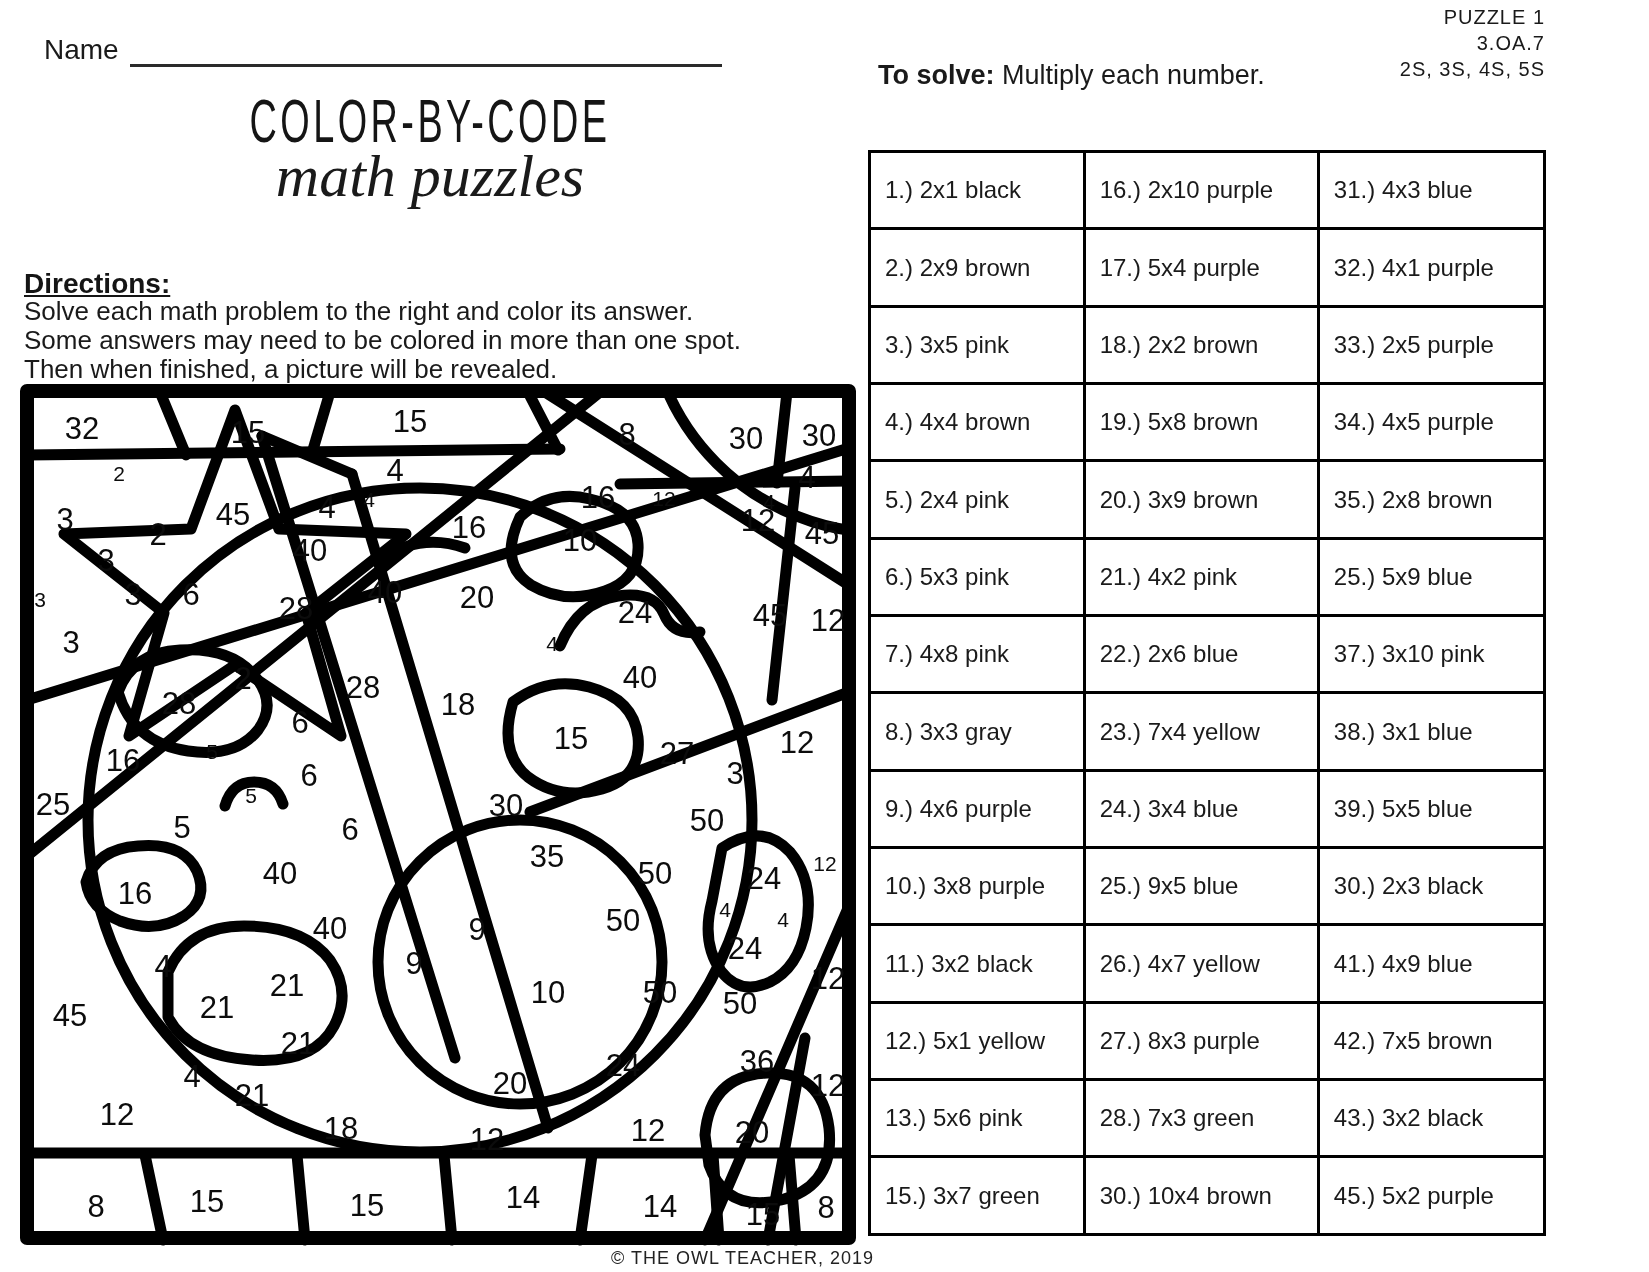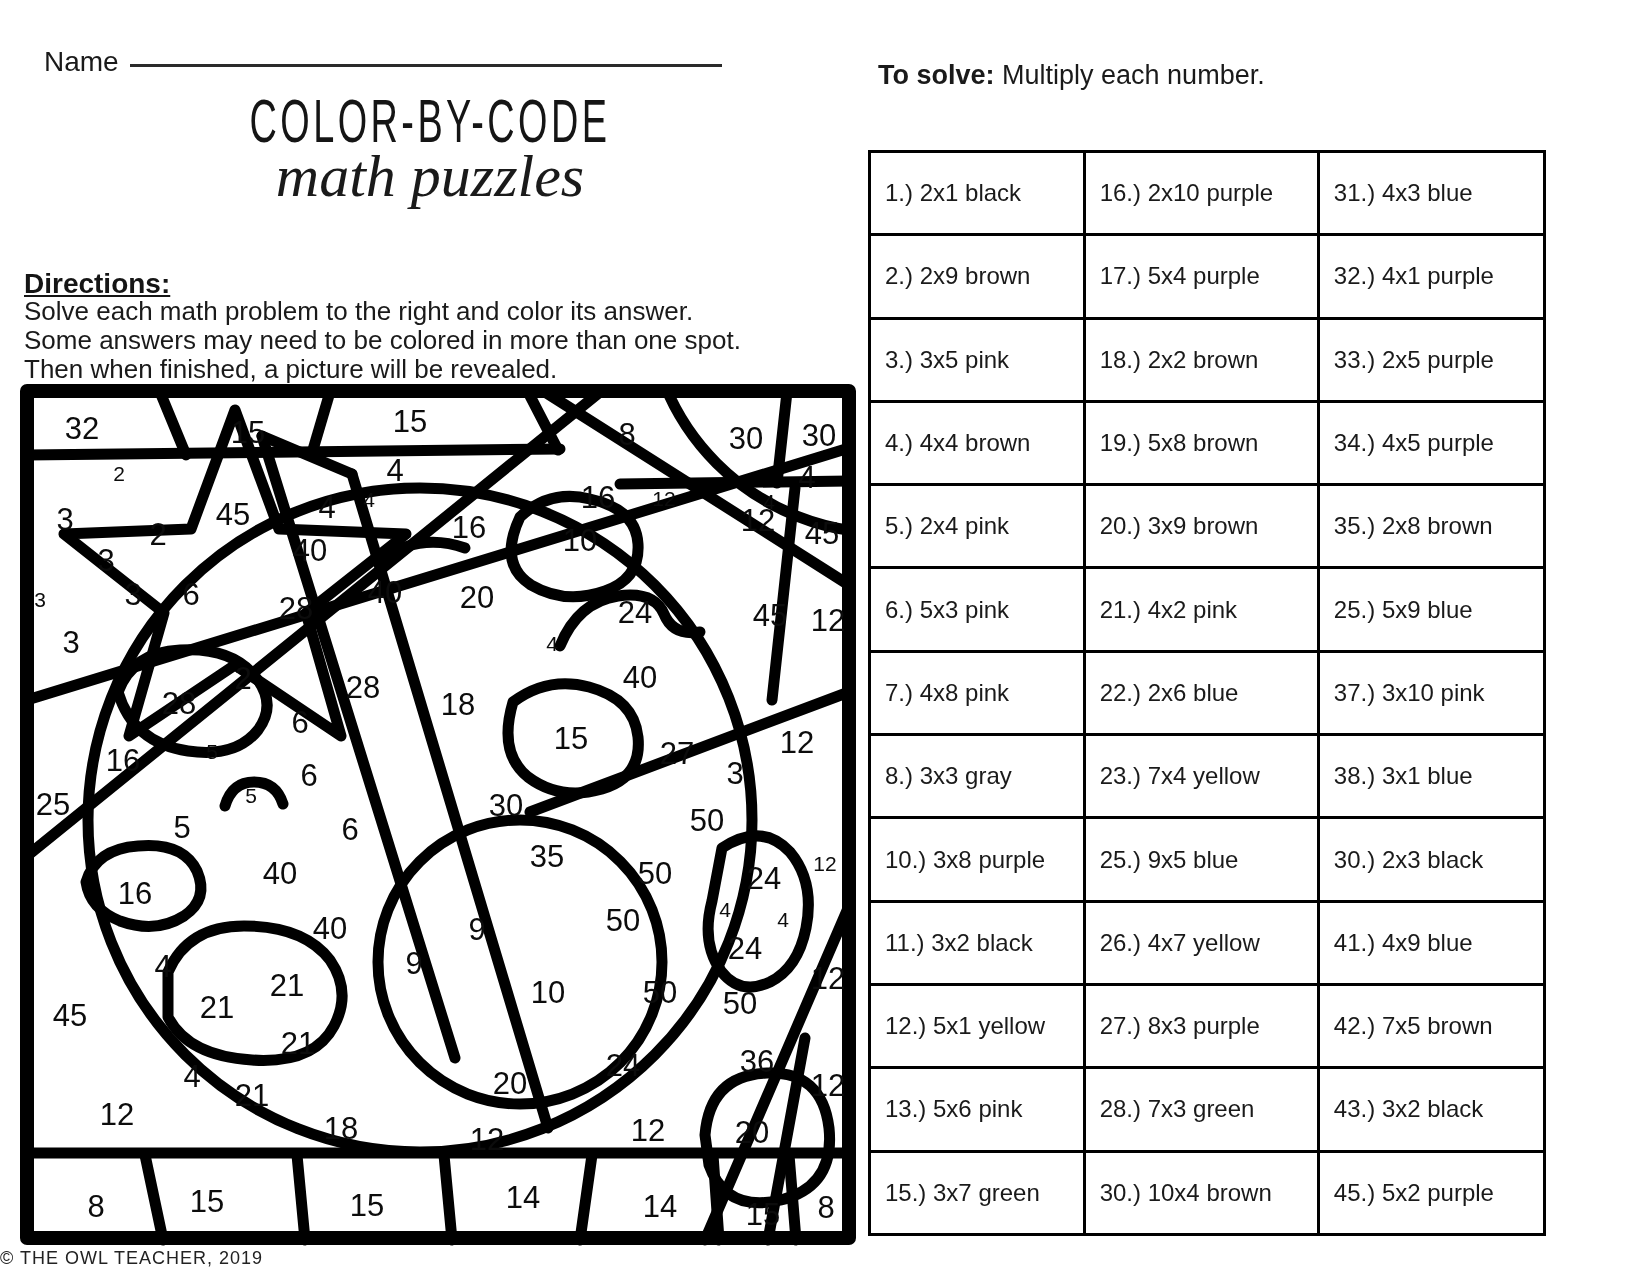--- a/index.html
+++ b/index.html
@@ -1,28 +1,28 @@
 <!DOCTYPE html>
 <html><head>
 <meta charset="utf-8">
 <style>
   html,body{margin:0;padding:0;background:#e8e8e8;}
   .page{position:relative;width:1649px;height:1272px;background:#ffffff;
         font-family:"Liberation Sans",sans-serif;color:#111;overflow:hidden;}
   .abs{position:absolute;}
   
-  .name-label{left:44px;top:34px;font-size:28px;color:#1a1a1a;margin-top:12px;}
+  .name-label{left:44px;top:34px;font-size:28px;color:#1a1a1a;}
   .name-line{left:130px;top:30px;width:592px;height:34px;border-bottom:3px solid #2a2a2a;}
   .title1{left:0;top:96px;width:860px;text-align:center;font-size:44px;letter-spacing:4px;
           color:#151515;transform:scale(0.86,1.38);transform-origin:50% 50%;font-weight:500;}
   .title2{left:0;top:142px;width:860px;text-align:center;font-size:60px;
           font-family:Liberation Serif, serif;font-style:italic;color:#1a1a1a;}
   .dir-label{left:24px;top:232px;font-size:28px;font-weight:bold;text-decoration:underline;color:#151515;margin-top:36px;}
   .dir-lines{left:24px;top:268px;width:820px;font-size:26px;line-height:29px;color:#1a1a1a;margin-top:29px;}
-  .footer{left:0;top:1248px;width:874px;text-align:left;font-size:18px;letter-spacing:1px;
+  .footer{left:0;top:1248px;width:874px;text-align:right;font-size:18px;letter-spacing:1px;
           color:#222;font-weight:500;}
   
   .puzzle-info{right:104px;top:4px;text-align:right;font-size:20px;line-height:26px;
                letter-spacing:1px;color:#1a1a1a;font-weight:500;}
   .solve-line{left:878px;top:60px;font-size:27px;color:#1a1a1a;}
   .solve-line b{font-weight:bold;}
   table.problems{position:absolute;left:868px;top:106px;width:678px;height:1086px;
                  border-collapse:collapse;table-layout:fixed;margin-top:44px;}
   table.problems td{border:3px solid #000;font-size:24px;color:#1a1a1a;
                     padding-left:14px;vertical-align:middle;}
@@ -184,20 +184,25 @@
         <text x="367" y="1216" text-anchor="middle" font-size="31">15</text>
         <text x="523" y="1208" text-anchor="middle" font-size="31">14</text>
         <text x="660" y="1217" text-anchor="middle" font-size="31">14</text>
         <text x="763" y="1225" text-anchor="middle" font-size="31">15</text>
         <text x="826" y="1218" text-anchor="middle" font-size="31">8</text>
       </g>
   </svg>
 
   <div class="abs footer">© THE OWL TEACHER, 2019</div>
 
+  <div class="abs puzzle-info" id="puzzle-info">
+      <div>PUZZLE 1</div>
+      <div>3.OA.7</div>
+      <div>2S, 3S, 4S, 5S</div>
+    </div>
   <div class="abs solve-line">
     <b>To solve:</b><span> Multiply each number.</span>
   </div>
   <table class="problems" id="problems-table">
     <colgroup>
         <col style="width:31.8%">
         <col style="width:34.7%">
         <col style="width:33.5%">
       </colgroup>
     <tbody>
@@ -235,20 +240,25 @@
           <td>7.) 4x8 pink</td>
           <td>22.) 2x6 blue</td>
           <td>37.) 3x10 pink</td>
         </tr>
         <tr>
           <td>8.) 3x3 gray</td>
           <td>23.) 7x4 yellow</td>
           <td>38.) 3x1 blue</td>
         </tr>
         <tr>
+          <td>9.) 4x6 purple</td>
+          <td>24.) 3x4 blue</td>
+          <td>39.) 5x5 blue</td>
+        </tr>
+        <tr>
           <td>10.) 3x8 purple</td>
           <td>25.) 9x5 blue</td>
           <td>30.) 2x3 black</td>
         </tr>
         <tr>
           <td>11.) 3x2 black</td>
           <td>26.) 4x7 yellow</td>
           <td>41.) 4x9 blue</td>
         </tr>
         <tr>

